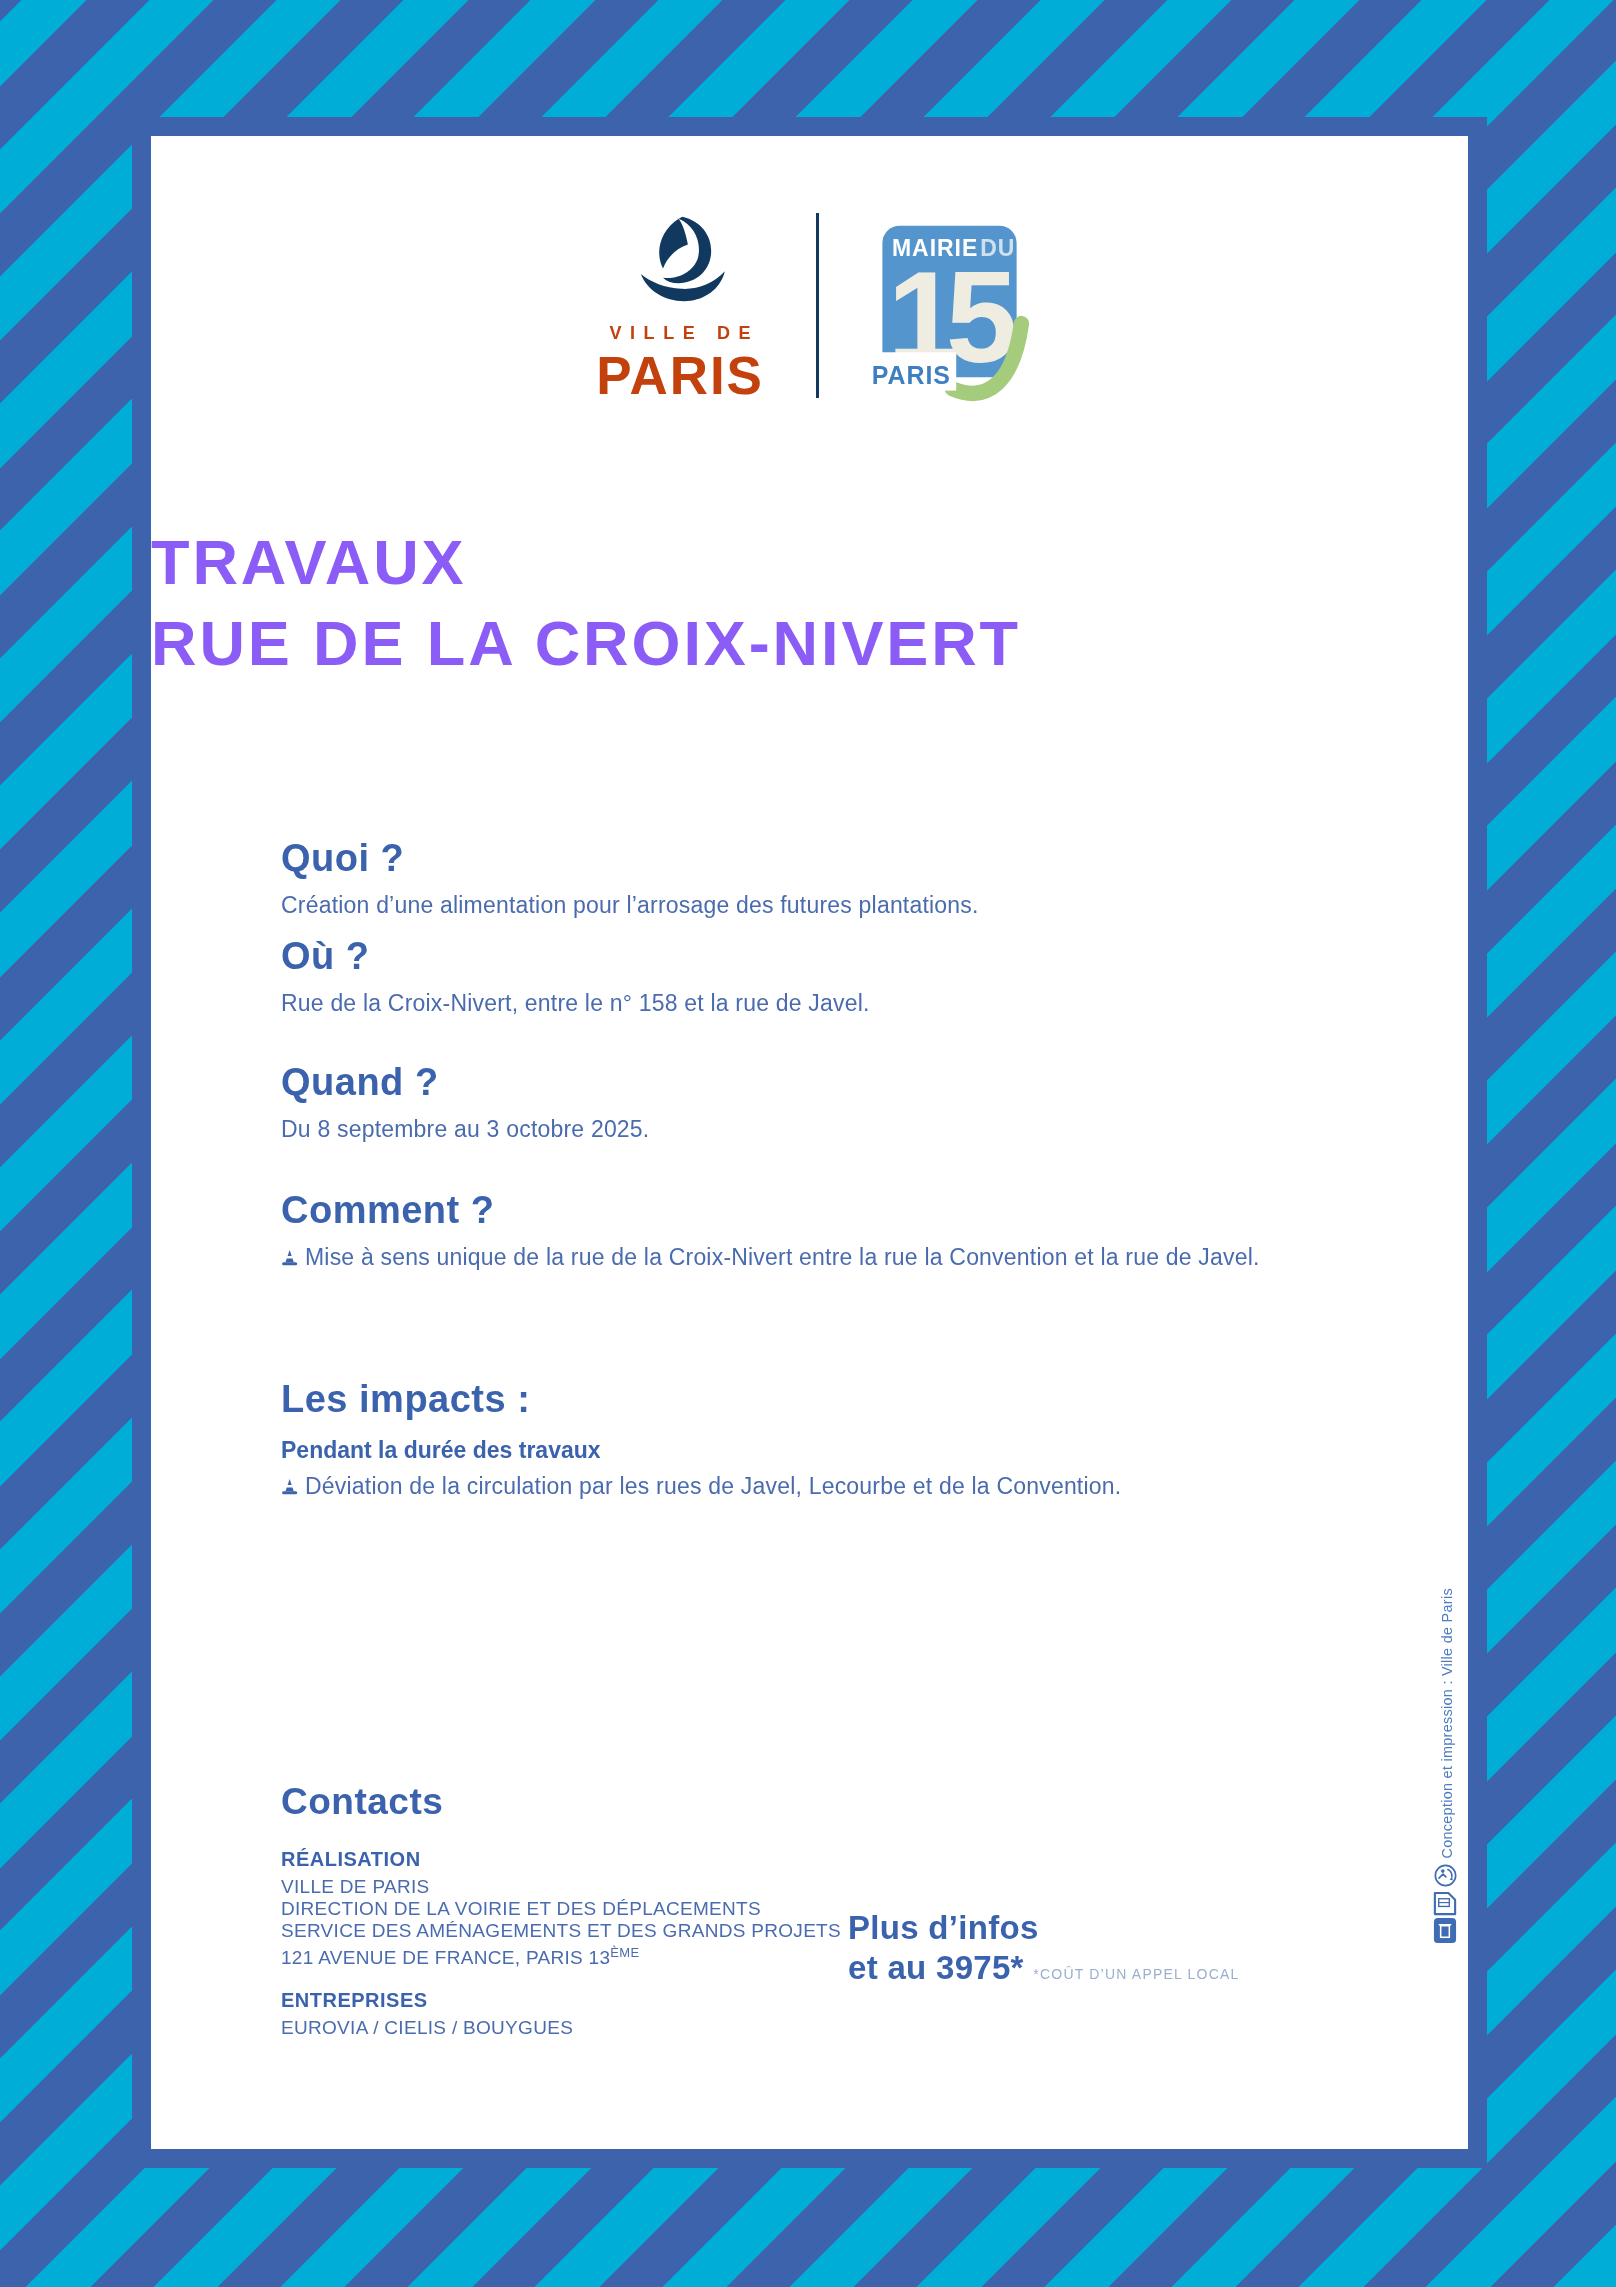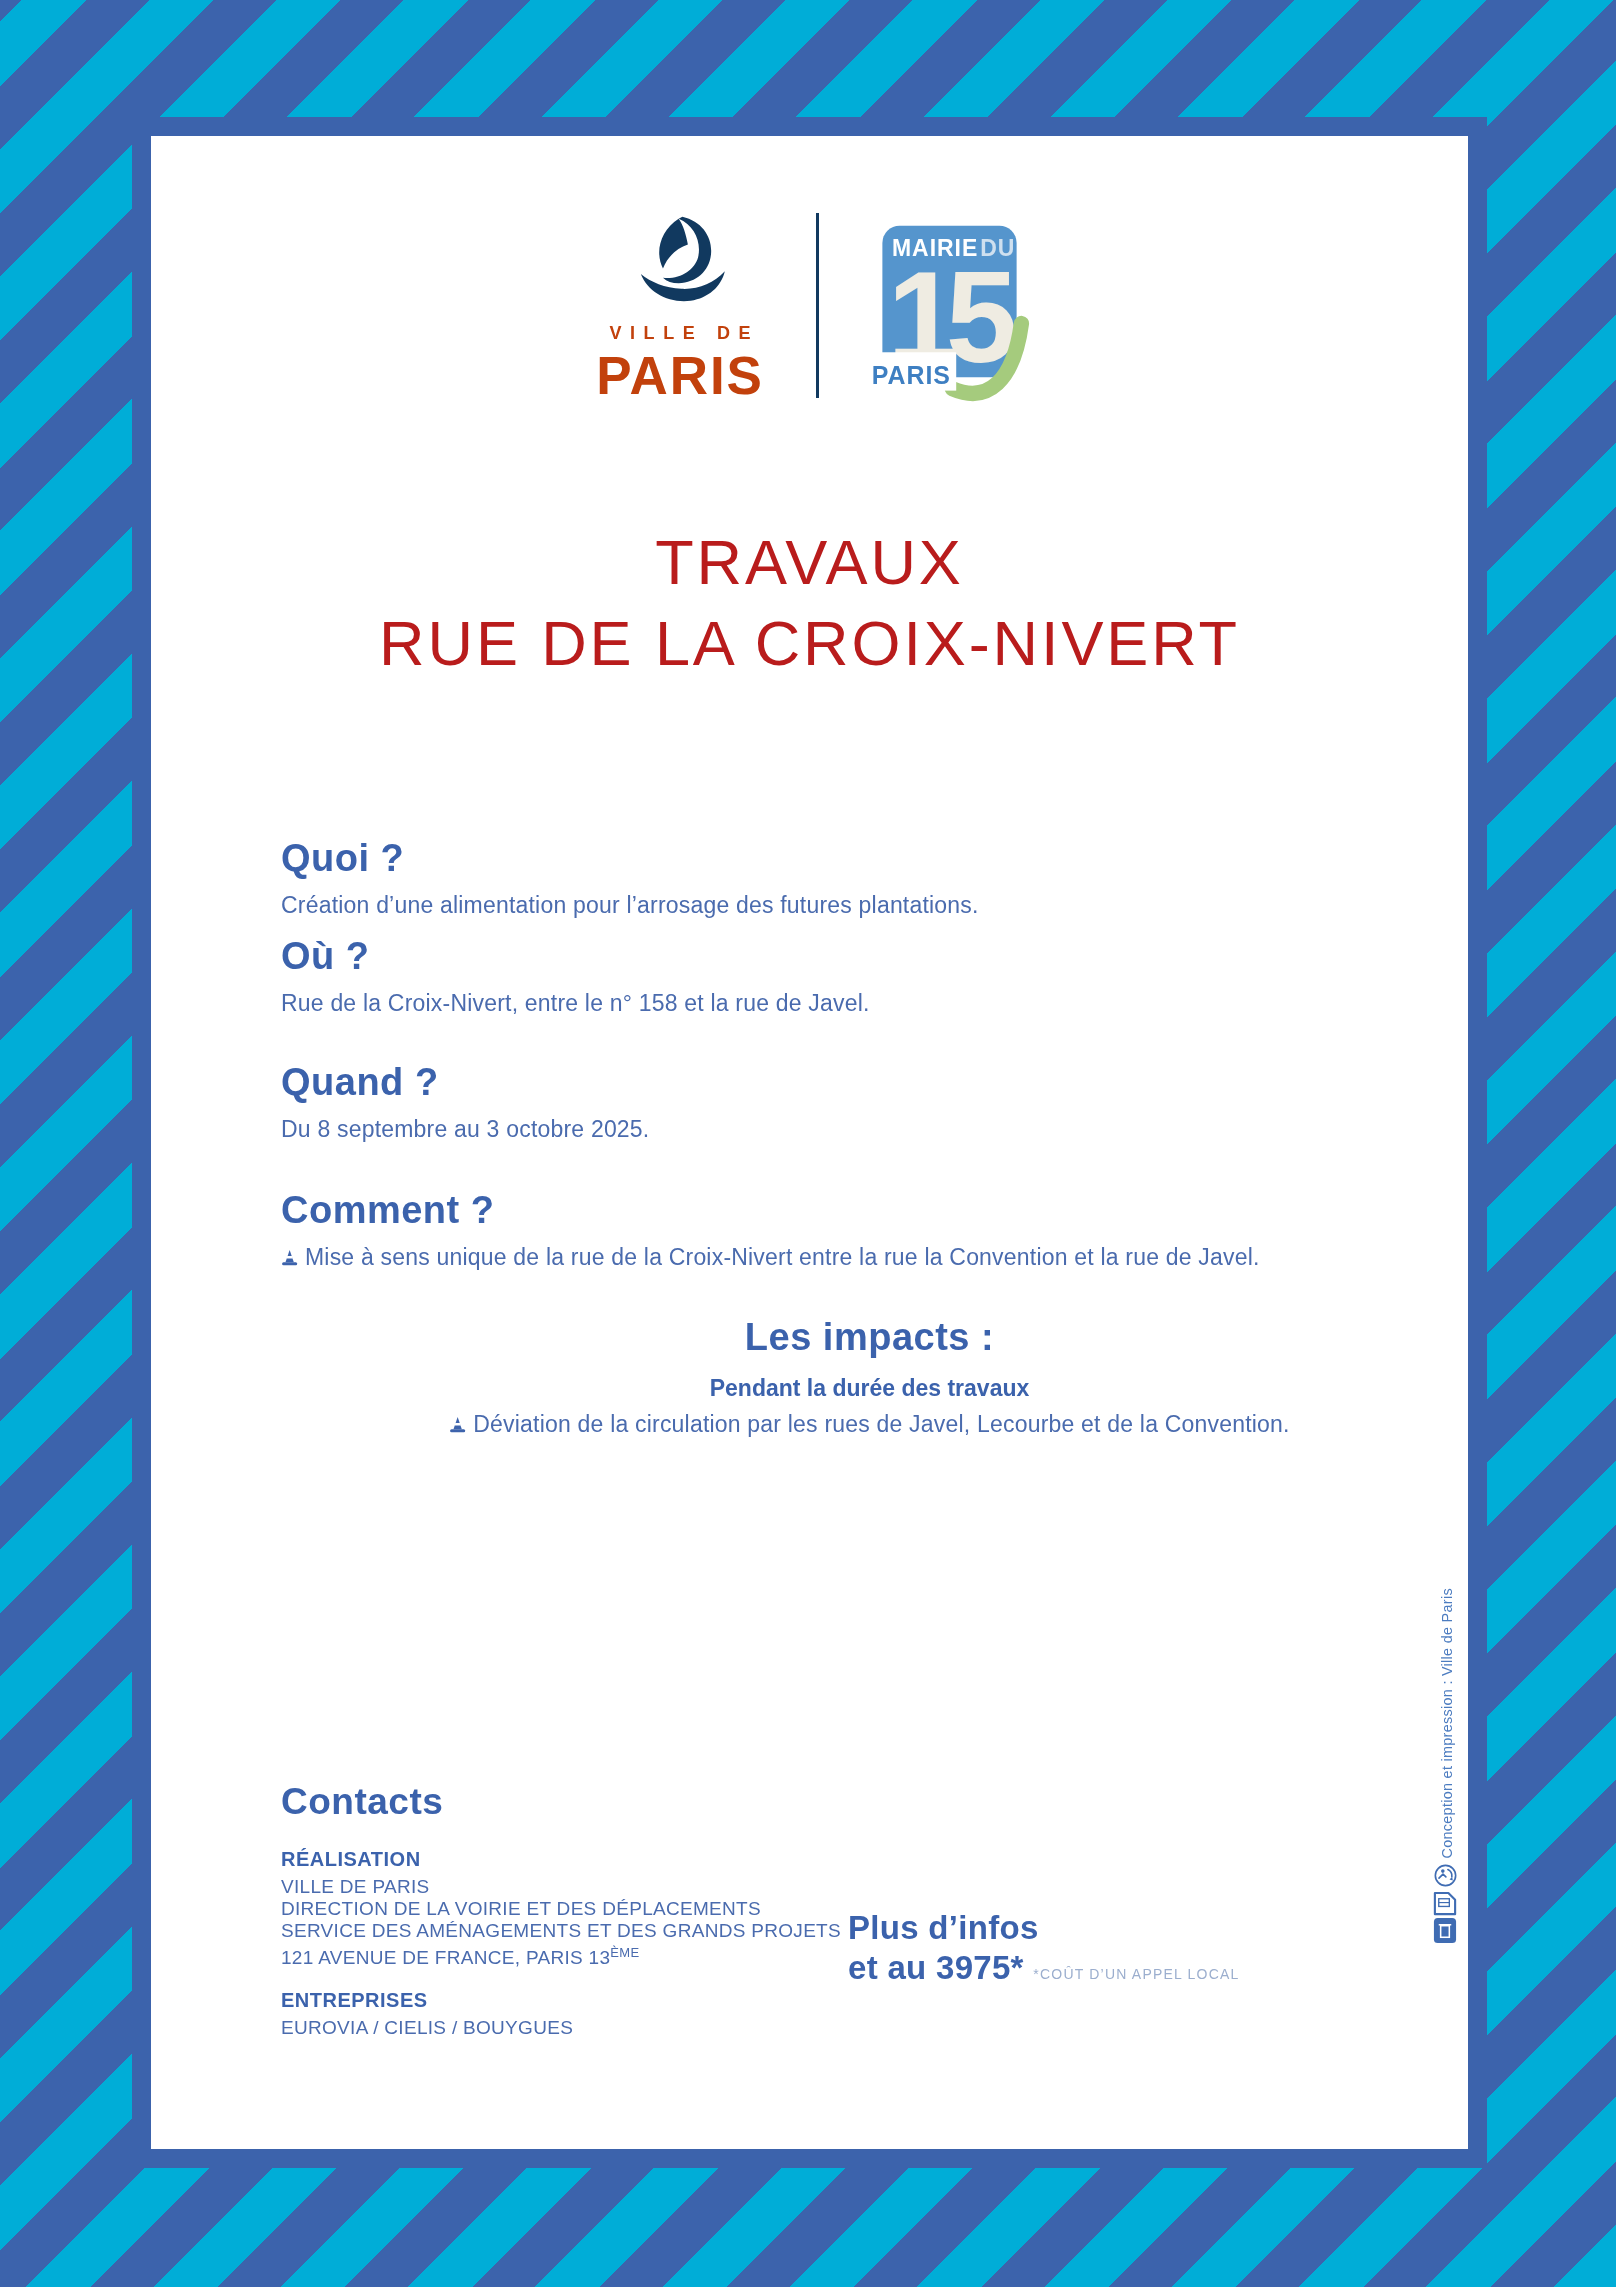--- a/index.html
+++ b/index.html
@@ -14,29 +14,29 @@
     box-sizing:border-box; border:19px solid #3C63AC; background:#ffffff;
   }
   
   .ville { position:absolute; left:437px; top:79px; width:184px; text-align:center; color:#c2410c; }
   .ville svg { display:block; margin:0 auto; }
   .ville-l1 { font-size:18px; font-weight:bold; letter-spacing:8.6px; text-indent:8.6px; margin-top:11.5px; }
   .ville-l2 { font-size:53px; font-weight:bold; letter-spacing:1.9px; margin-top:1.9px; }
   .logo-divider { position:absolute; left:665px; top:77px; width:2.9px; height:185px; background:#11395F; }
   .m15 { position:absolute; left:717px; top:80px; width:163px; height:192px; }
   
-  .title { position:absolute; left:0; top:386px; width:100%; text-align:center;
-           color:#b91c1c; font-weight:normal; font-size:63px; line-height:81px; letter-spacing:2.9px; }
+  .title { position:absolute; left:0; top:386px; width:100%; 
+           color:#8b5cf6; font-weight:bold; font-size:63px; line-height:81px; letter-spacing:2.9px; }
   
   .section { position:absolute; left:130px; width:1177px; }
   .section h2 { margin:0; font-size:38px; line-height:46px; font-weight:bold; color:#3B62AC; letter-spacing:0.5px; }
   .sec-body { margin-top:7.7px; font-size:23px; line-height:33px; color:#4A6BAE; letter-spacing:0.2px; }
   .sec-sub  { margin-top:11.5px; font-size:23px; line-height:33px; font-weight:bold; color:#3B62AC; }
   .cone { display:inline-block; width:17.3px; height:18px; margin-right:6.7px; vertical-align:-1.9px; }
-  .s1 { top:699px; } .s2 { top:797px; } .s3 { top:923px; } .s4 { top:1051px; } .s5 { top:1178px;text-align:center; }
+  .s1 { top:699px; } .s2 { top:797px; } .s3 { top:923px; } .s4 { top:1051px; } .s5 { top:1240px; }
   
   .contacts { position:absolute; left:130px; top:1644px; width:576px; color:#4A6BAE; }
   .contacts h2 { margin:0; font-size:37px; line-height:44px; font-weight:bold; color:#3B62AC; letter-spacing:0.5px; }
   .c-label { margin-top:23px; font-size:20px; line-height:25px; font-weight:bold; color:#3B62AC; letter-spacing:0.5px; }
   .c-line  { font-size:19px; line-height:22px; letter-spacing:0.3px; }
   .c-first { margin-top:3.8px; }
   .c-label2 { margin-top:19px; }
   .c-line sup { font-size:13px; }
   
   .infos { position:absolute; left:697px; top:1772px; width:500px;

